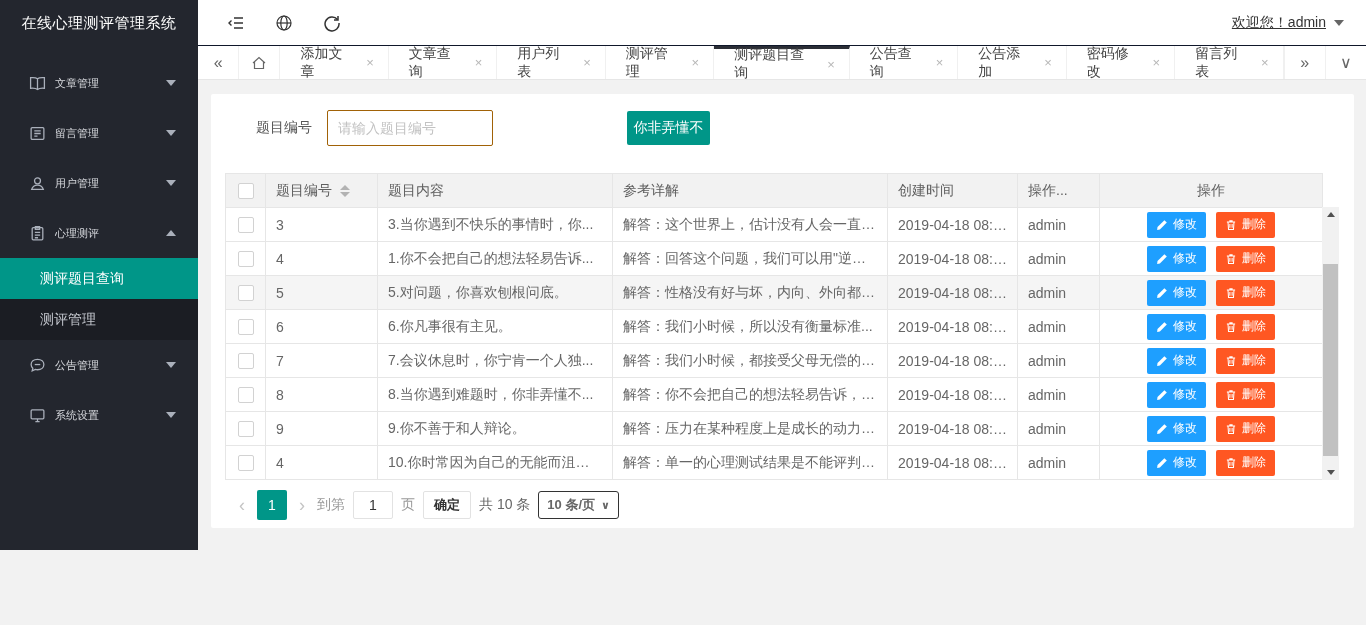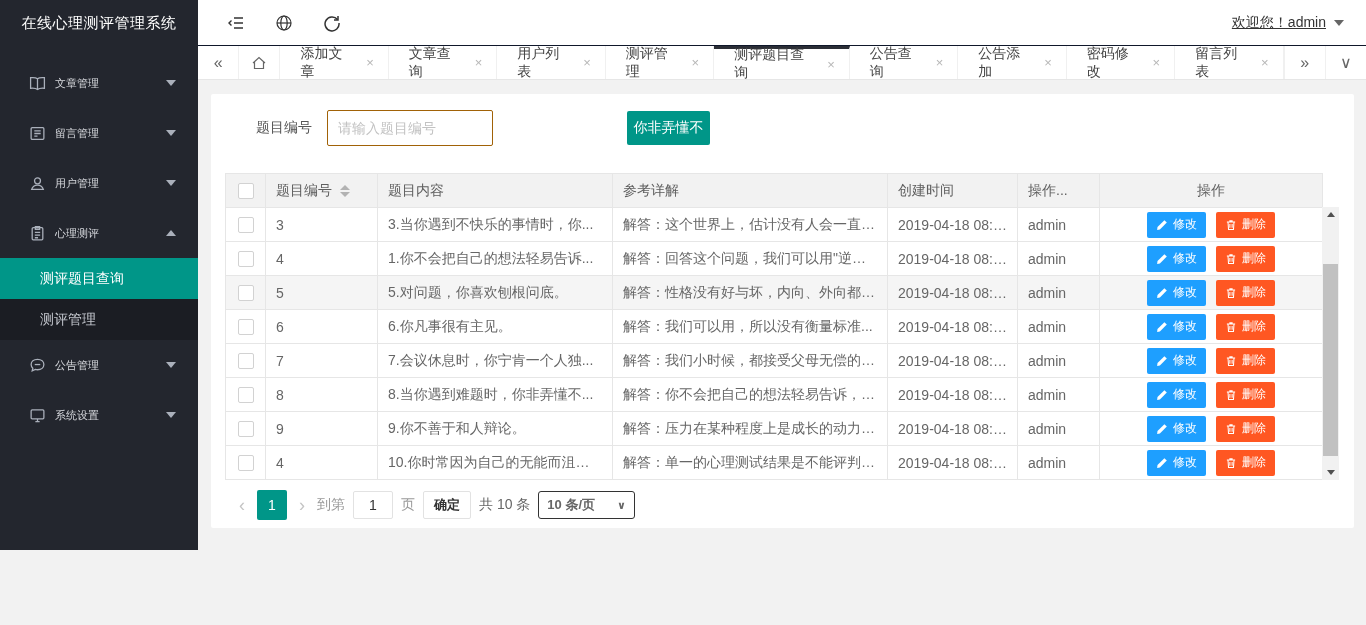--- a/index.html
+++ b/index.html
@@ -79,21 +79,21 @@
   .vs-thumb { position:absolute; left:1px; top:57px; width:15px; height:192px; background:#c1c1c1; cursor:pointer; }
 
   
   .pager { display:flex; align-items:center; margin-top:10px; margin-left:10px; gap:8px; color:#666; }
   .pg-nav { font-size:18px; color:#c4c4c4; padding:0 4px; cursor:pointer; }
   .pg-cur { width:30px; height:30px; background:#009688; color:#fff; display:flex; align-items:center; justify-content:center; border-radius:2px; cursor:pointer; }
   .pg-text { color:#999; }
   .pg-input { width:40px; height:28px; border:1px solid #e2e2e2; border-radius:2px; text-align:center; font-family:inherit; font-size:14px; color:#333; }
   .pg-btn { height:28px; padding:0 10px; background:#fff; border:1px solid #e2e2e2; border-radius:2px; font-family:inherit; font-size:13px; font-weight:bold; color:#333; cursor:pointer; }
   .pg-total { color:#666; }
-  .pg-select { height:28px; border:1px solid #333; border-radius:3px; display:flex; align-items:center; gap:22px; padding:0 8px; font-size:13px; font-weight:bold; cursor:pointer; }
+  .pg-select { height:28px; border:1px solid #333; border-radius:3px; display:flex; align-items:center; gap:6px; padding:0 8px; font-size:13px; font-weight:bold; cursor:pointer; }
   .pg-select .sv { font-size:11px; }
 </style>
 </head>
 <body>
 
 <div class="sidebar">
   <div class="logo">在线心理测评管理系统</div>
   <div class="menu">
 
     <div class="menu-item">
@@ -352,21 +352,21 @@
                       </svg>
           <span>删除</span>
         </button>
       </div>
     </td>
   </tr>
               <tr>
     <td class="cell-check"><span class="checkbox"></span></td>
     <td>6</td>
     <td>6.你凡事很有主见。</td>
-    <td>解答：我们可以用，所以没有衡量标准...</td>
+    <td>解答：我们小时候，所以没有衡量标准...</td>
     <td>2019-04-18 08:58:56</td>
     <td>admin</td>
     <td>
       <div class="actions">
         <button class="btn btn-edit">
           <svg viewBox="0 0 16 16">
                         <path d="M11.2 1.6l3.2 3.2L5.2 14 1.5 14.5 2 10.8z" fill="#fff"></path>
                       </svg>
           <span>修改</span>
         </button>

